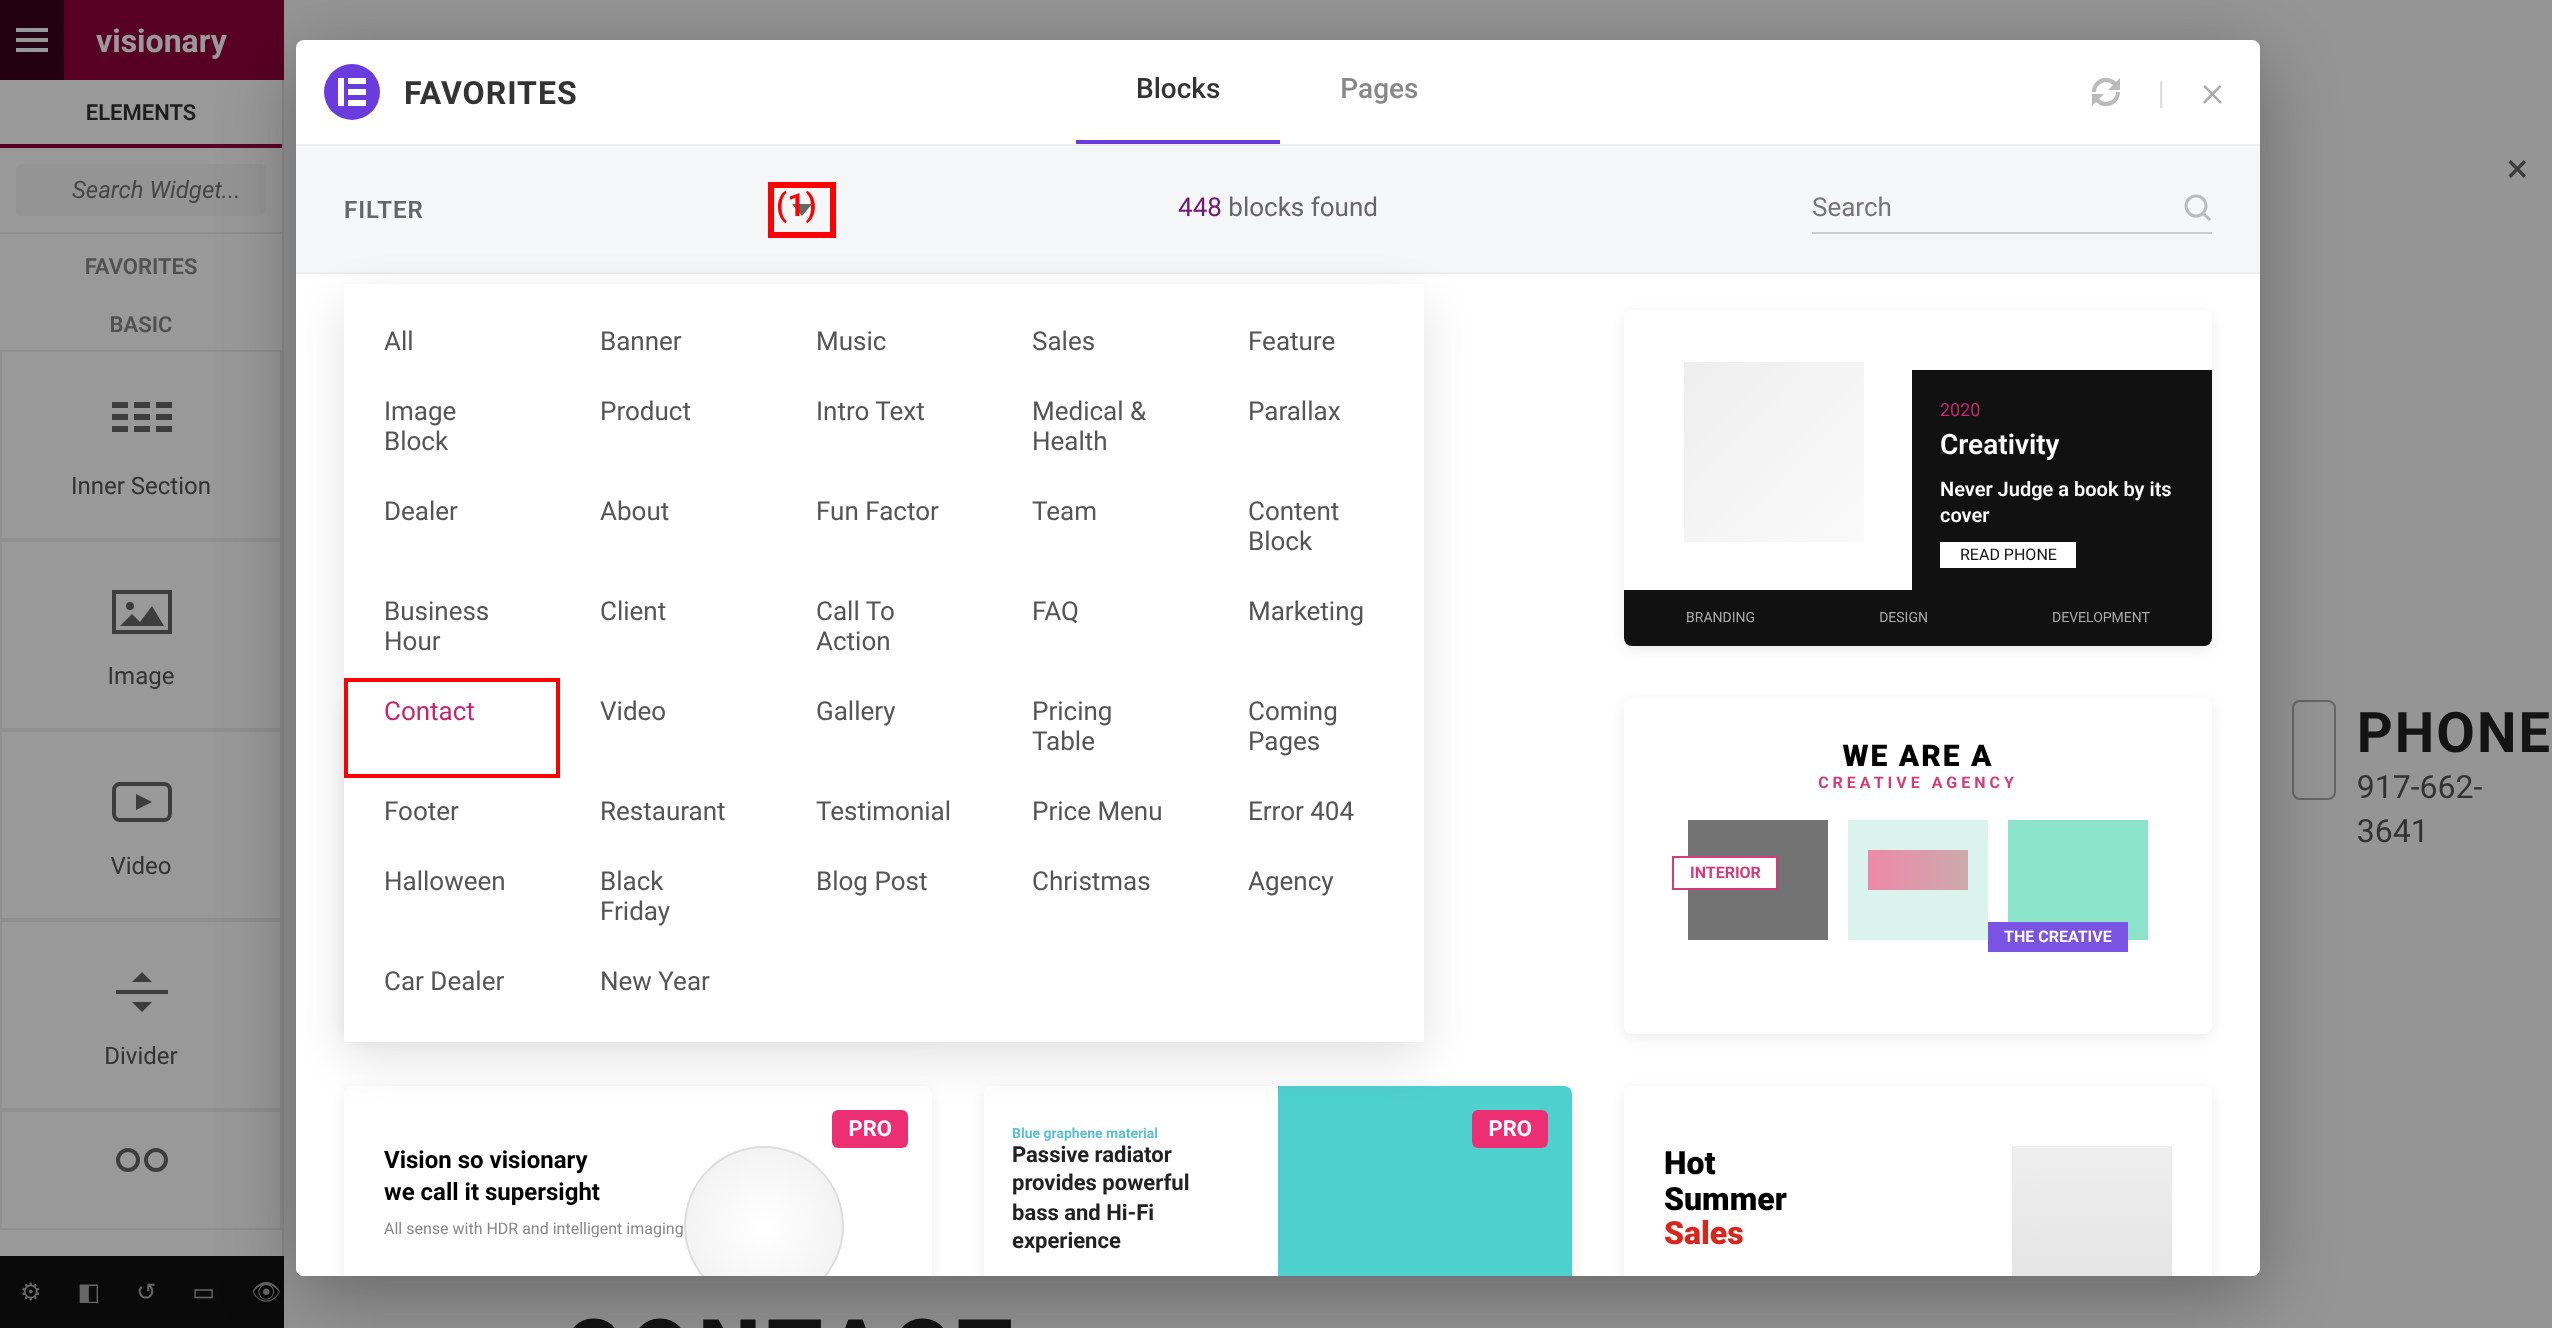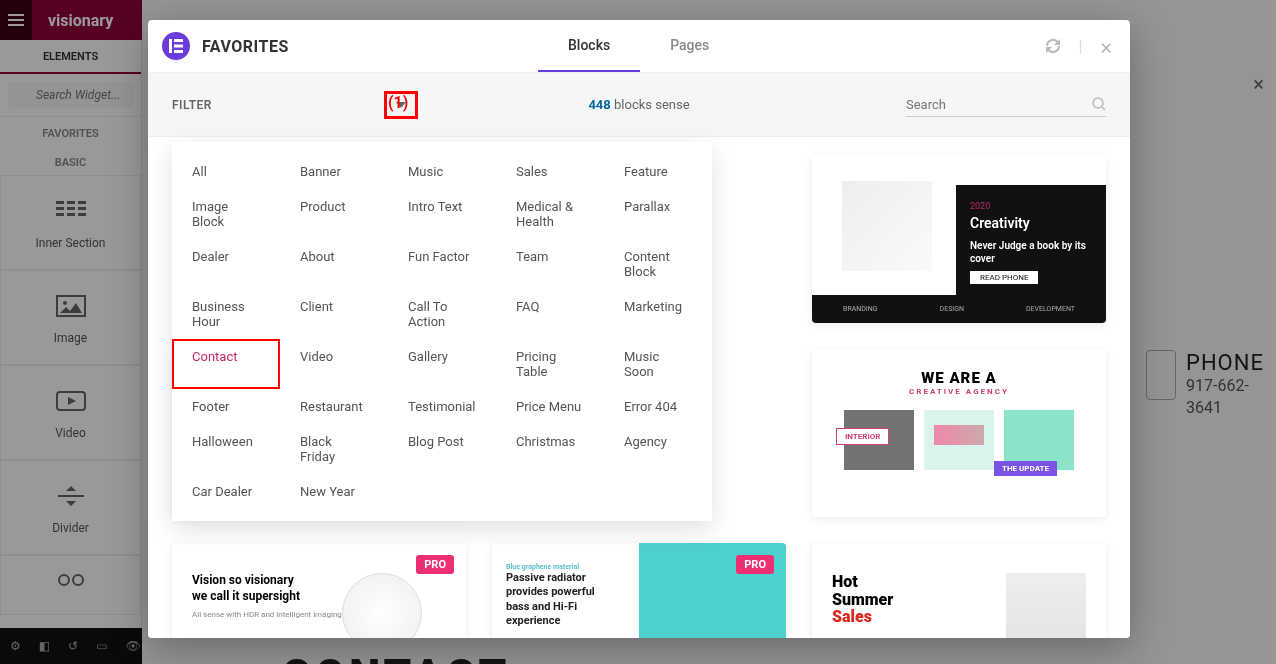--- a/index.html
+++ b/index.html
@@ -22,40 +22,40 @@
   .e-widget-icon { font-size: 28px; color: #666; margin-bottom: 10px; height:30px; display:flex; align-items:center;}
   .e-widget-label { font-size: 12px; }
   .e-footer { position: absolute; bottom: 0; left: 0; height: 36px; background: #111; width: 272px; display: flex; align-items: center; padding: 0 10px; gap: 18px; color: #aaa; font-size: 12px;}
   .e-footer .btn { background: #333; color: #ccc; padding: 6px 14px; font-size: 11px; letter-spacing: 1px; border-radius: 3px; margin-left: auto;}
 
   
   .canvas-bg { position: absolute; left: 142px; top: 0; right: 0; bottom: 0; background: #f9f9f9; }
   .canvas-title { position:absolute; left:140px; top:650px; font-size:44px; font-weight:900; letter-spacing:4px; color:#222;}
   .phone-block { position:absolute; right:0; top:350px; width:130px; }
   .phone-icon { width:30px; height:50px; border:1px solid #aaa; border-radius:4px; margin-bottom:6px;}
-  .phone-title { font-size:22px; font-weight:400; letter-spacing:1px; color:#222;}
+  .phone-title { font-size:28px; font-weight:700; letter-spacing:1px; color:#222;}
   .phone-num { font-size:16px; color:#555; line-height:1.4;}
   .close-x { position:absolute; right:12px; top:72px; color:#666; font-size:20px;}
 
   
   .modal-dim { position: absolute; inset: 0; background: rgba(0,0,0,0.4); }
   .modal { position: absolute; left: 148px; top: 20px; width: 982px; height: 618px; background: #fff; border-radius: 4px; box-shadow: 0 10px 40px rgba(0,0,0,.3); overflow: hidden; display:flex; flex-direction:column;}
   .m-header { height: 53px; display: flex; align-items: center; border-bottom: 1px solid #eee; position:relative;}
   .m-logo { width:28px; height:28px; border-radius:50%; background:#6b3cdd; margin: 0 12px 0 14px; display:flex; align-items:center; justify-content:center; color:#fff;}
   .m-title { font-size: 16px; font-weight: 700; color: #333; letter-spacing: 0.5px;}
   .m-tabs { position:absolute; left: 390px; display:flex; height:100%;}
   .m-tab { padding: 0 30px; display:flex; align-items:center; font-size:14px; color:#888; font-weight:500; border-bottom: 2px solid transparent;}
   .m-tab.active { color:#333; border-bottom:2px solid #6b3cdd; background: #fff; text-align: center;}
   .m-actions { position:absolute; right:18px; display:flex; align-items:center; gap:18px; color:#aaa;}
   .m-filterbar { height: 64px; background: #f5f6f7; display:flex; align-items:center; padding: 0 24px; font-size:13px; color:#666; position:relative; border-bottom:1px solid #eee;}
   .filter-label { font-size:12px; font-weight:600; letter-spacing:0.5px;}
   .filter-dd { border:3px solid #f00; width:34px; height:28px; margin-left:172px; display:flex; align-items:center; justify-content:center; position:relative;}
   .filter-dd .tri { width:0; height:0; border-left:5px solid transparent; border-right:5px solid transparent; border-top:6px solid #666;}
   .count { position:absolute; left:50%; transform:translateX(-50%); font-size:13px; color:#666;}
-  .count b { color:#0369a1; font-weight:700;}
+  .count b { color:#701a75; font-weight:400;}
   .m-search { position:absolute; right:24px; width:200px; border-bottom:1px solid #ccc; display:flex; align-items:center; padding:4px 0;}
   .m-search input { border:none; outline:none; font-size:13px; width:100%; background:transparent; color:#666;}
 
   .dropdown { position:absolute; top:122px; left:24px; width:540px; background:#fff; box-shadow: 0 8px 24px rgba(0,0,0,.12); z-index:10; padding: 12px 0;}
   .dropdown-grid { display:grid; grid-template-columns: repeat(5, 1fr); }
   .dd-item { padding: 10px 20px; font-size:13px; color:#555; cursor:pointer;}
   .dd-item.hl { border:2px solid #f00; color:#c5256f; padding: 8px 18px;}
 
   .annot { position:absolute; color:#f00; font-size:16px; font-weight:600;}
 
@@ -249,21 +249,21 @@
     </div>
   </div>
 
   <div class="m-filterbar">
     <span class="filter-label">FILTER</span>
     <div class="filter-dd">
       <div class="tri"></div>
     </div>
     <span class="annot" style="left:240px; top:20px;">(1)</span>
     <div class="count">
-      <b>448</b><span> blocks sense</span>
+      <b>448</b><span> blocks found</span>
     </div>
     <div class="m-search">
       <input placeholder="Search" style="">
       <span style="color:#bbb;">
         <svg width="14" height="14" viewBox="0 0 14 14">
             <circle cx="6" cy="6" r="5" fill="none" stroke="#bbb" stroke-width="1.5"></circle>
             <path d="M10 10l3 3" stroke="#bbb" stroke-width="1.5"></path>
           </svg>
       </span>
     </div>
@@ -301,21 +301,21 @@
         <div class="h">WE ARE A</div>
         <div class="s">CREATIVE AGENCY</div>
         <div class="row">
           <div class="box" style="background:#737373;">
               <span class="tag" style="top:18px; left:-8px;">INTERIOR</span>
             </div>
           <div class="box">
               <div style="position:absolute; left:10px; top:15px; width:50px; height:20px; background:linear-gradient(90deg,#e8a,#caa);"></div>
             </div>
           <div class="box" style="background:#8be4c9;">
-              <span class="tag tag2" style="bottom:-6px; left:-10px;">THE UPDATE</span>
+              <span class="tag tag2" style="bottom:-6px; left:-10px;">THE CREATIVE</span>
             </div>
         </div>
       </div>
 
       <div class="card short thumb-vision">
         <div class="pro-badge">PRO</div>
         <div>
           <div class="t">Vision so visionary we call it supersight</div>
           <div class="sub">All sense with HDR and intelligent imaging</div>
         </div>
@@ -354,21 +354,21 @@
         <div class="dd-item">Content Block</div>
         <div class="dd-item">Business Hour</div>
         <div class="dd-item">Client</div>
         <div class="dd-item">Call To Action</div>
         <div class="dd-item">FAQ</div>
         <div class="dd-item">Marketing</div>
         <div class="dd-item hl">Contact</div>
         <div class="dd-item">Video</div>
         <div class="dd-item">Gallery</div>
         <div class="dd-item">Pricing Table</div>
-        <div class="dd-item">Music Soon</div>
+        <div class="dd-item">Coming Pages</div>
         <div class="dd-item">Footer</div>
         <div class="dd-item">Restaurant</div>
         <div class="dd-item">Testimonial</div>
         <div class="dd-item">Price Menu</div>
         <div class="dd-item">Error 404</div>
         <div class="dd-item">Halloween</div>
         <div class="dd-item">Black Friday</div>
         <div class="dd-item">Blog Post</div>
         <div class="dd-item">Christmas</div>
         <div class="dd-item">Agency</div>

